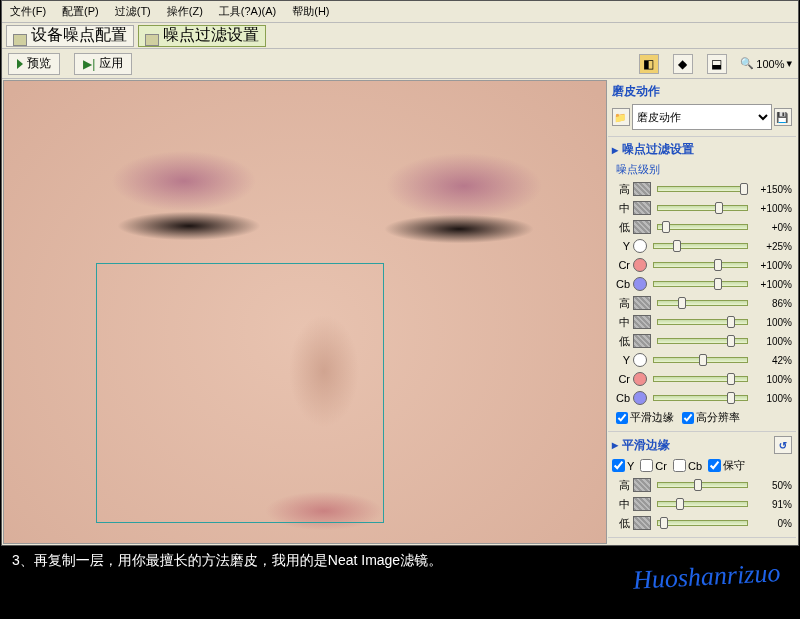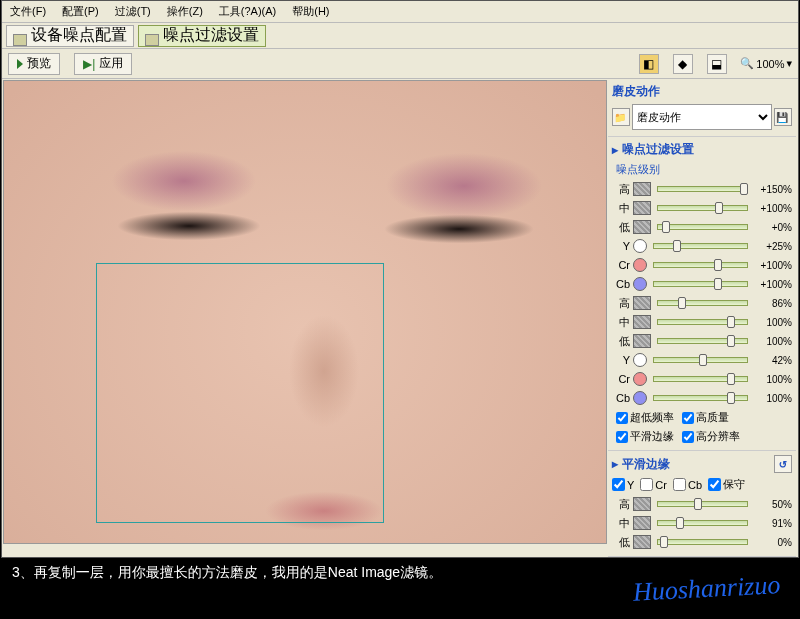--- a/index.html
+++ b/index.html
@@ -221,30 +221,20 @@
               <div class="thumb circ" style="background: rgb(144, 144, 240);"></div>
               <div class="slider">
                 <div class="handle" style="left: 78%;"></div>
               </div>
               <div class="val">100%</div>
             </div>
           </div>
         <div class="chkrow">
           <label>
               <input type="checkbox" checked="" style="">
-              <span>超低频率</span>
-            </label>
-          <label>
-              <input type="checkbox" checked="" style="">
-              <span>高质量</span>
-            </label>
-        </div>
-        <div class="chkrow">
-          <label>
-              <input type="checkbox" checked="" style="">
               <span>平滑边缘</span>
             </label>
           <label>
               <input type="checkbox" checked="" style="">
               <span>高分辨率</span>
             </label>
         </div>
       </div>
 
       <div class="grp">

